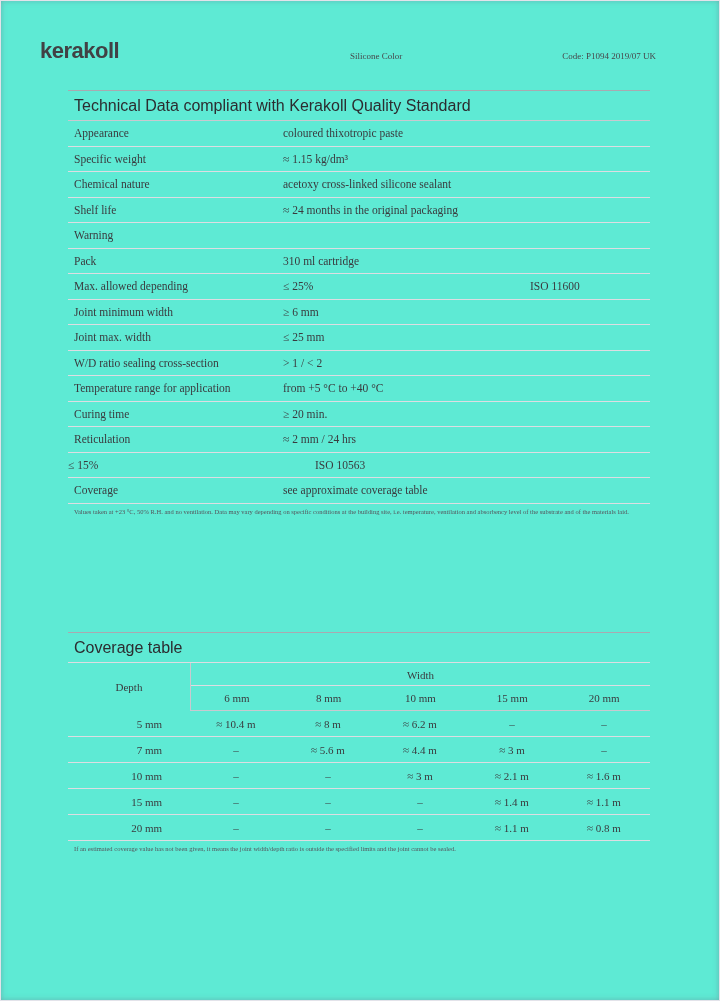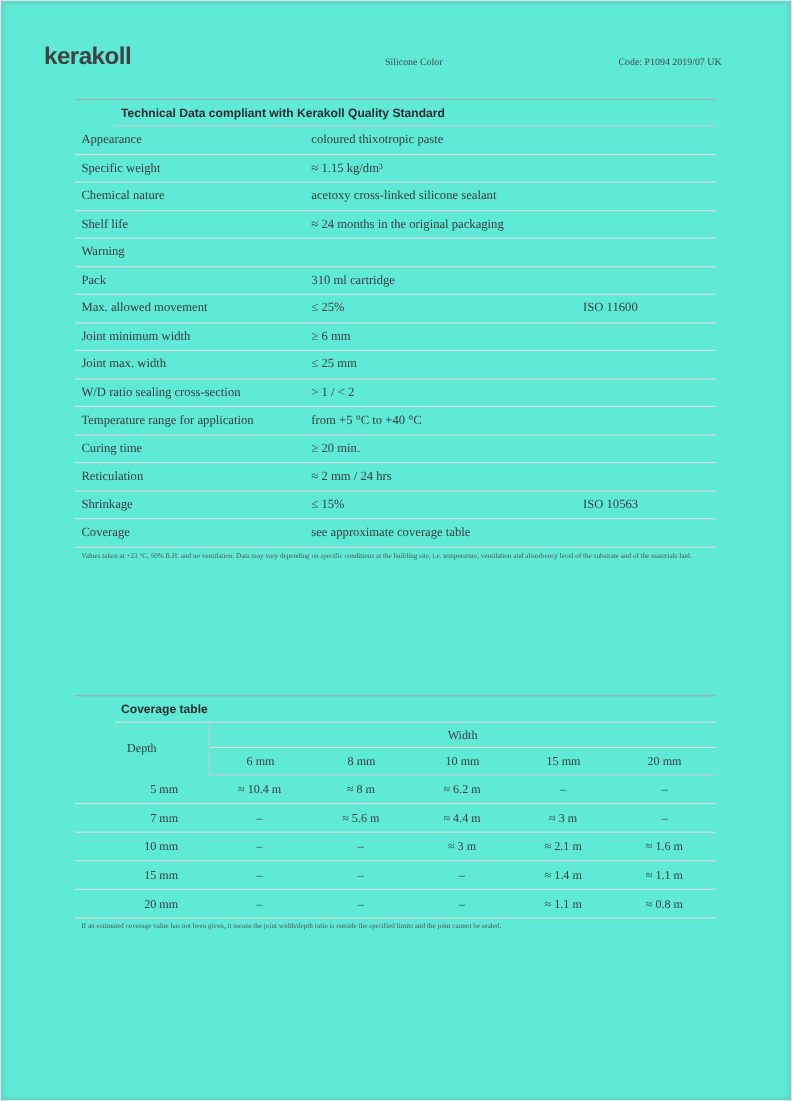--- a/index.html
+++ b/index.html
@@ -15,21 +15,21 @@
   }
   
   .hdr{position:absolute;top:38px;left:0;width:100%;height:28px;}
   .logo{position:absolute;left:40px;top:0;font-family:"Liberation Sans",sans-serif;font-weight:bold;font-size:22px;letter-spacing:-0.5px;color:#414144;}
   .doc-title{position:absolute;left:350px;top:13px;font-size:9px;color:#47474b;}
   .code{position:absolute;right:64px;top:13px;font-size:9px;color:#47474b;}
   
   .sec{position:absolute;left:68px;width:582px;}
   .rule-dark{border-top:1px solid #a9a9b0;}
   .rule-lite{border-top:1px solid #dddde2;}
-  .sans-head{font-family:"Liberation Sans",sans-serif;font-weight:bold;font-size:11px;color:#2c2c30;margin-left:36px;}
+  .sans-head{font-family:"Liberation Sans",sans-serif;font-weight:normal;font-size:16px;color:#2c2c30;}
   
   .tech-title{padding:6px 6px 5px 6px;}
   .tech-rows{}
   .tech-row{display:flex;border-bottom:1px solid #dddde2;padding:5px 0;font-size:11.5px;line-height:14.5px;}
   .tech-label{width:209px;flex-shrink:0;padding-left:6px;}
   .tech-value{width:247px;flex-shrink:0;padding-right:14px;box-sizing:border-box;}
   .tech-standard{flex:1;}
   .footnote{padding:4px 6px 0 6px;font-size:6.5px;line-height:8px;color:#55555c;}
   
   .cov-title{padding:6px 6px 5px 6px;border-bottom:1px solid #dddde2;}
@@ -82,21 +82,21 @@
         <div class="tech-row">
           <div class="tech-label">Warning</div>
           <div class="tech-standard"></div>
         </div>
         <div class="tech-row">
           <div class="tech-label">Pack</div>
           <div class="tech-value">310 ml cartridge</div>
           <div class="tech-standard"></div>
         </div>
         <div class="tech-row">
-          <div class="tech-label">Max. allowed movement</div>
+          <div class="tech-label">Max. allowed depending</div>
           <div class="tech-value">≤ 25%</div>
           <div class="tech-standard">ISO 11600</div>
         </div>
         <div class="tech-row">
           <div class="tech-label">Joint minimum width</div>
           <div class="tech-value">≥ 6 mm</div>
           <div class="tech-standard"></div>
         </div>
         <div class="tech-row">
           <div class="tech-label">Joint max. width</div>
@@ -117,21 +117,20 @@
           <div class="tech-label">Curing time</div>
           <div class="tech-value">≥ 20 min.</div>
           <div class="tech-standard"></div>
         </div>
         <div class="tech-row">
           <div class="tech-label">Reticulation</div>
           <div class="tech-value">≈ 2 mm / 24 hrs</div>
           <div class="tech-standard"></div>
         </div>
         <div class="tech-row">
-          <div class="tech-label">Shrinkage</div>
           <div class="tech-value">≤ 15%</div>
           <div class="tech-standard">ISO 10563</div>
         </div>
         <div class="tech-row">
           <div class="tech-label">Coverage</div>
           <div class="tech-value">see approximate coverage table</div>
           <div class="tech-standard"></div>
         </div>
       </div>
     <div class="footnote">Values taken at +23 °C, 50% R.H. and no ventilation. Data may vary depending on specific conditions at the building site, i.e. temperature, ventilation and absorbency level of the substrate and of the materials laid.</div>

